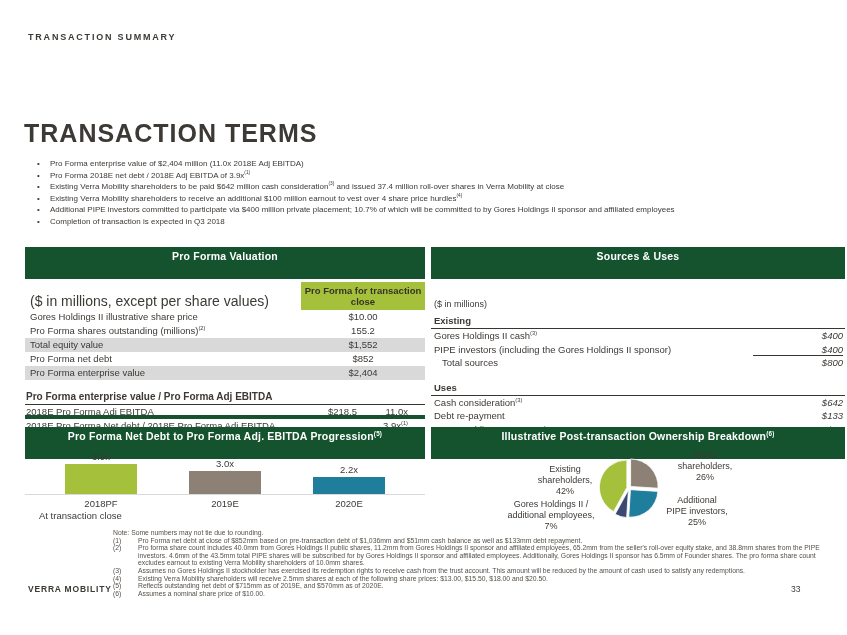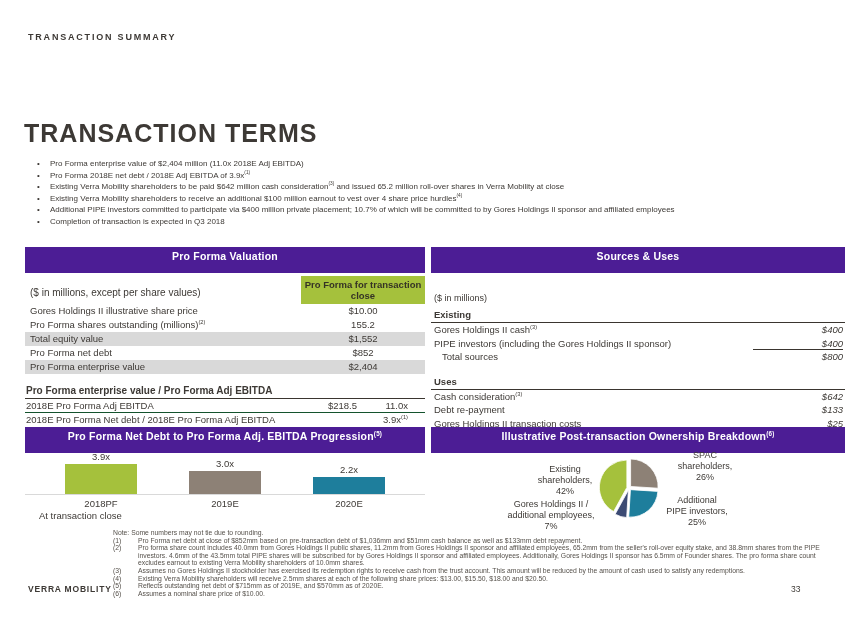--- a/index.html
+++ b/index.html
@@ -26,46 +26,46 @@
     list-style:none; font-size:8px; line-height:11.5px;
   }
   .bullets li { position:relative; padding-left:20px; }
   .bullet-dot { position:absolute; left:7px; top:0; font-size:8px; color:#3d3935; }
 
   .col { position:absolute; top:247px; }
   .col-left  { left:25px;  width:400px; }
   .col-right { left:431px; width:414px; }
 
   .section-header {
-    background:#4c1d95; color:#ffffff; font-weight:bold;
-    font-size:10.5px; text-align:center; height:26px; line-height:19px;
+    background:#14532d; color:#ffffff; font-weight:bold;
+    font-size:10.5px; text-align:center; height:32px; line-height:19px;
     letter-spacing:0.2px;
   }
   .chart-header { position:absolute; top:180px; left:0; right:0; }
 
   
   .val-head-row { display:flex; justify-content:space-between; margin-top:3px; align-items:flex-start; }
-  .units-note { font-size:10px; padding-left:5px; padding-top:11px;text-align:center; }
+  .units-note { font-size:14px; padding-left:5px; padding-top:11px;text-align:center; }
   .green-head {
     width:124px; background:#a5c13c; color:#353325; font-weight:bold;
     font-size:9.5px; line-height:11.5px; text-align:center; padding:2.5px 2px;
   }
   .val-row { display:flex; height:14px; line-height:14px; font-size:9.5px; }
   .val-row .lbl { flex:1; padding-left:5px; white-space:nowrap; }
   .val-row .val { width:124px; text-align:center; }
   .val-row.shaded { background:#d9d9d9; }
 
   
   .ev-table { margin-top:11px; }
   .ev-title {
     font-size:10px; font-weight:bold; padding-bottom:2px; padding-left:1px;
     border-bottom:1.5px solid #3a352f; white-space:nowrap;
   }
   .ev-row { display:flex; height:13.5px; line-height:13.5px; font-size:9.5px; padding-right:17px; }
-  .ev-row.first { border-bottom:1px solid #14532d;justify-content:center; }
+  .ev-row.first { border-bottom:4px solid #14532d;justify-content:center; }
   .ev-row .lbl { flex:1; padding-left:1px; white-space:nowrap; }
   .ev-row .v1 { width:60px; text-align:right; }
   .ev-row .v2 { width:51px; text-align:right; }
 
   
   .bar-chart { position:absolute; top:201px; left:0; width:400px; }
   .bars-row { display:flex; padding:0 14px; height:47px; align-items:flex-end; border-bottom:1px solid #d9d9d9; }
   .bar-group { flex:1; display:flex; flex-direction:column; align-items:center; justify-content:flex-end; }
   .bar-value { font-size:9.5px; margin-bottom:2px; }
   .bar { width:72px; }
@@ -105,21 +105,21 @@
 </style>
 </head>
 <body>
 
 <div class="kicker">TRANSACTION SUMMARY</div>
 <div class="title">TRANSACTION TERMS</div>
 
 <ul class="bullets">
   <li><span class="bullet-dot">•</span><span><span>Pro Forma enterprise value of $2,404 million (11.0x 2018E Adj EBITDA)</span></span></li>
   <li><span class="bullet-dot">•</span><span><span>Pro Forma 2018E net debt / 2018E Adj EBITDA of 3.9x</span><sup>(1)</sup></span></li>
-  <li><span class="bullet-dot">•</span><span><span>Existing Verra Mobility shareholders to be paid $642 million cash consideration</span><sup>(3)</sup><span> and issued 65.2 million roll-over shares in Verra Mobility at close</span></span></li>
+  <li><span class="bullet-dot">•</span><span><span>Existing Verra Mobility shareholders to be paid $642 million cash consideration</span><sup>(3)</sup><span> and issued 37.4 million roll-over shares in Verra Mobility at close</span></span></li>
   <li><span class="bullet-dot">•</span><span><span>Existing Verra Mobility shareholders to receive an additional $100 million earnout to vest over 4 share price hurdles</span><sup>(4)</sup></span></li>
   <li><span class="bullet-dot">•</span><span><span>Additional PIPE investors committed to participate via $400 million private placement; 10.7% of which will be committed to by Gores Holdings II sponsor and affiliated employees</span></span></li>
   <li><span class="bullet-dot">•</span><span><span>Completion of transaction is expected in Q3 2018</span></span></li>
 </ul>
 
 <div class="col col-left">
   <div class="section-header">Pro Forma Valuation</div>
 
   <div class="val-head-row">
     <div class="units-note">($ in millions, except per share values)</div>

